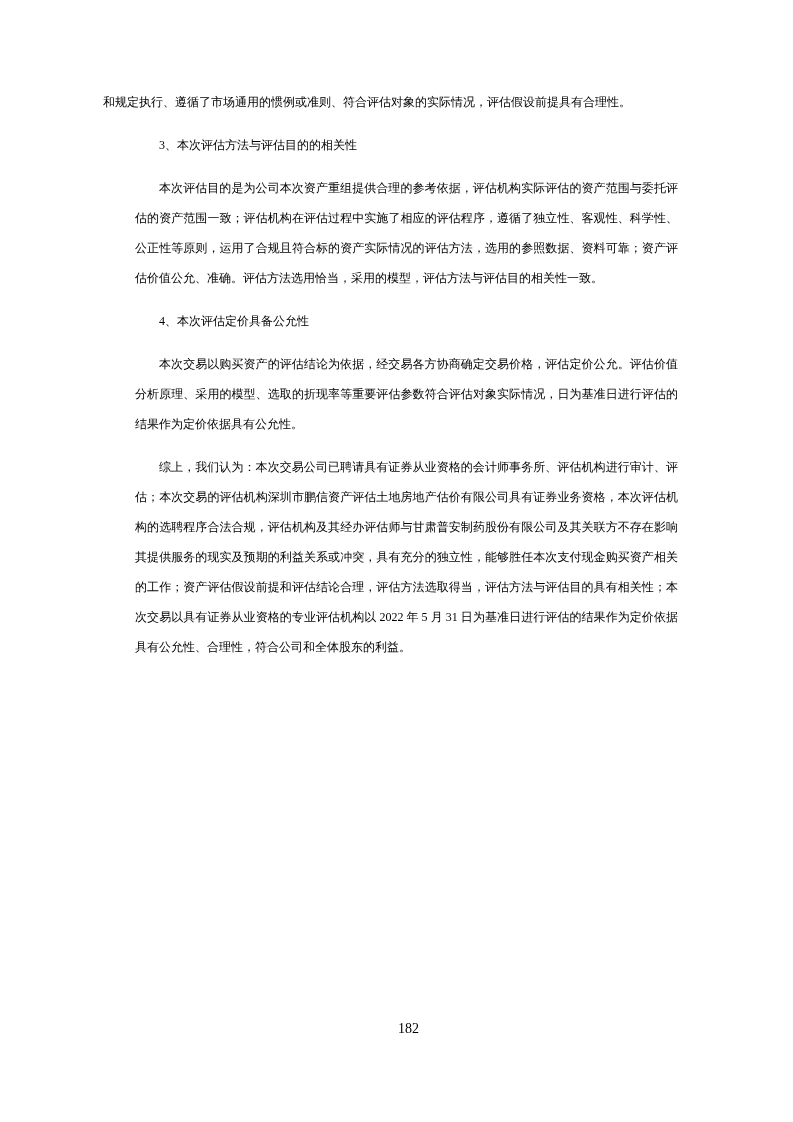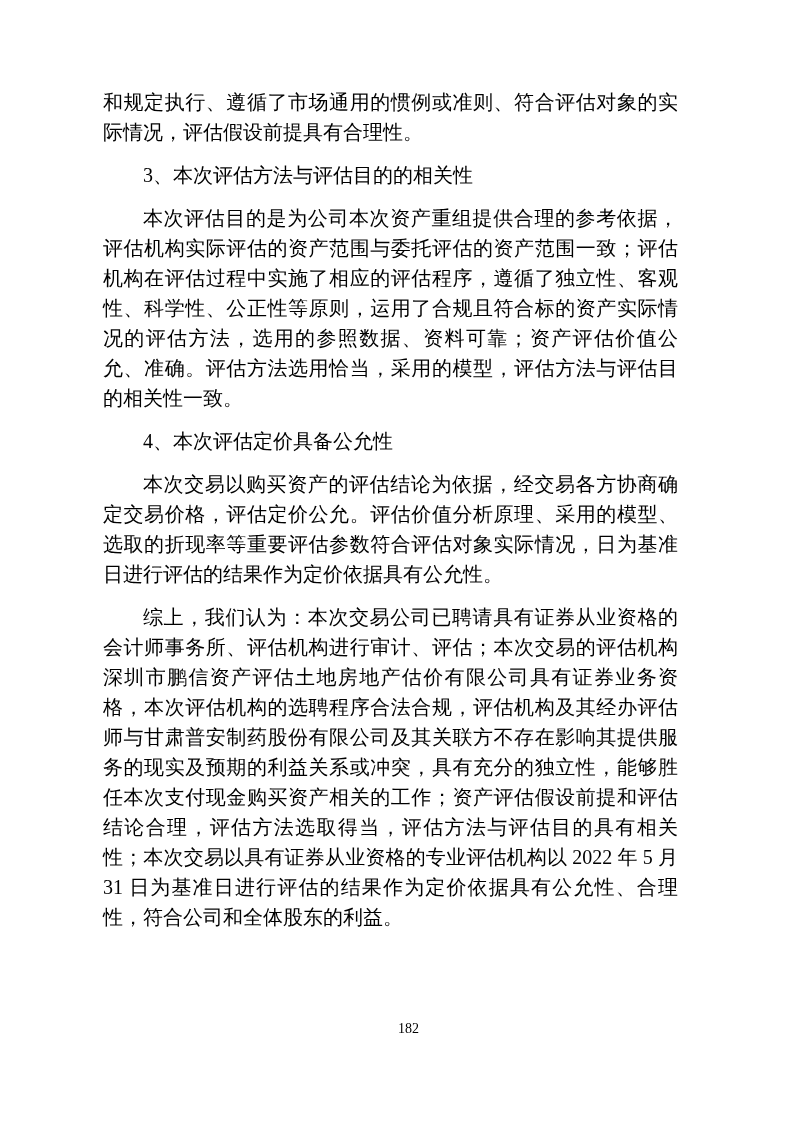--- a/index.html
+++ b/index.html
@@ -17,29 +17,30 @@
     color: #000000;
   }
   .content {
     position: absolute;
     left: 103px;
     top: 87px;
     width: 575px;
   }
   .para {
     margin: 0;
-    font-size: 20px;
+    font-size: 12px;
     line-height: 30px;
     text-align: justify;
     text-indent: 2em;
     word-break: break-all;
     color: #000000;
   }
   .para + .para {
     margin-top: 13px;
+    margin-left: 32px;
   }
   .no-indent {
     text-indent: 0;
   }
   .heading {
     text-align: left;
   }
   .page-number {
     position: absolute;
     top: 1020px;

